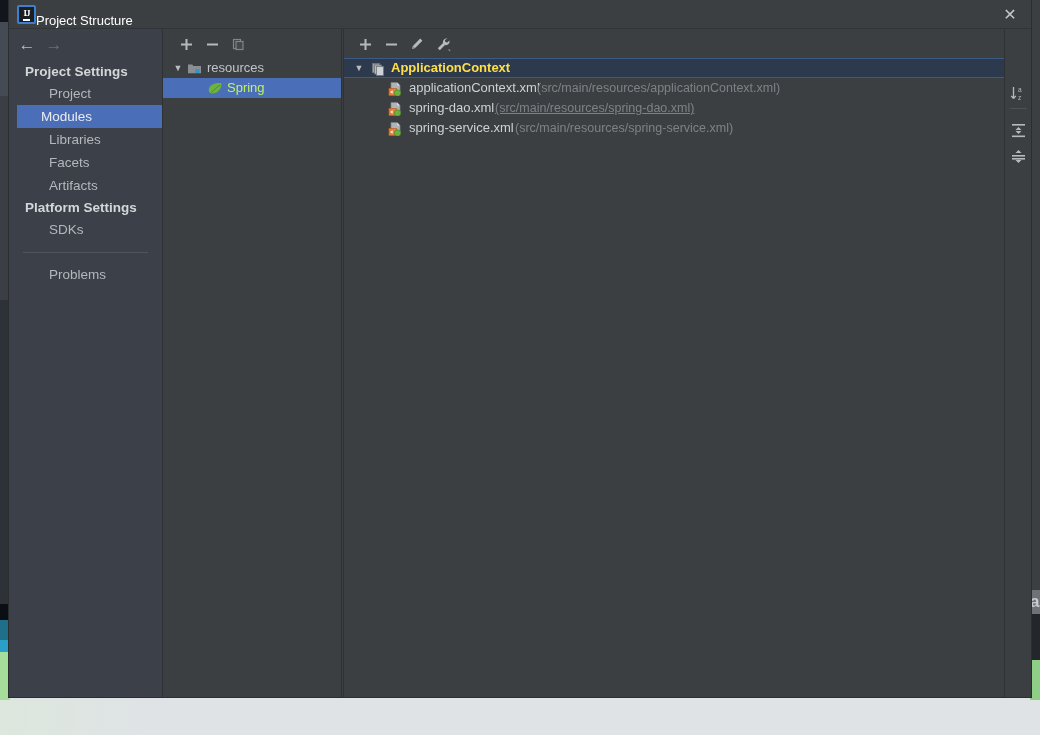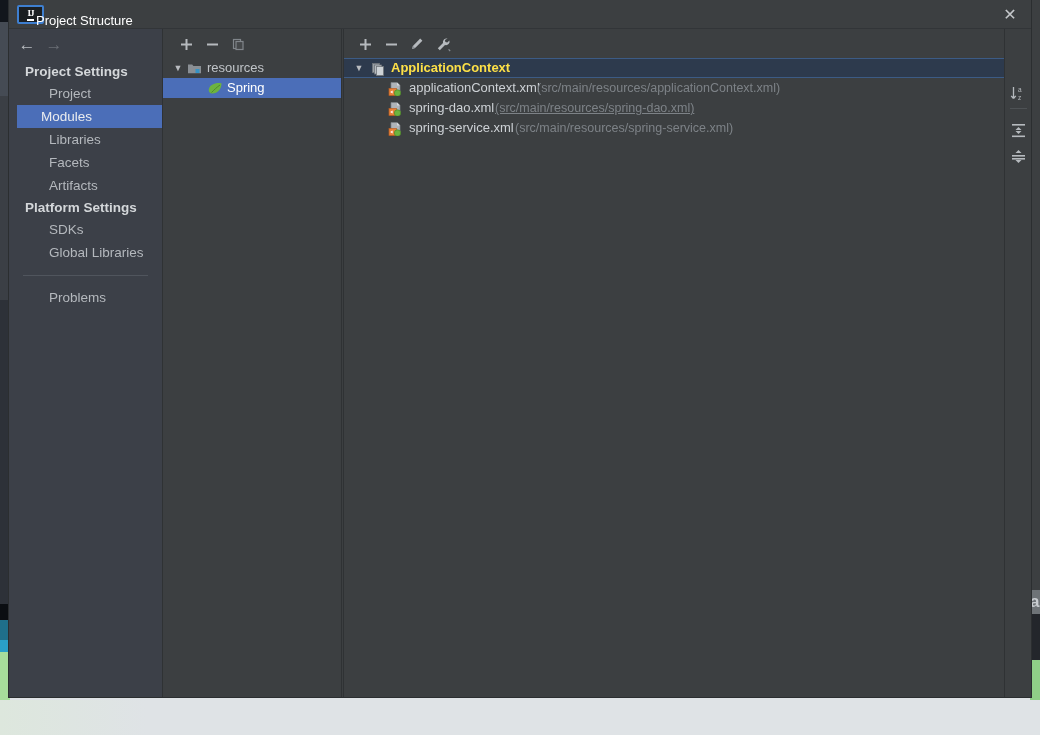--- a/index.html
+++ b/index.html
@@ -49,21 +49,21 @@
     position: absolute; left: 8px; top: 0; width: 1024px; height: 698px;
     background: #3c3f41;
     border: 1px solid #2b2e30;
     border-top: none;
   }
   .titlebar {
     position: relative; height: 29px; background: #3c3f41;
     border-bottom: 1px solid #323538;
   }
   .ij-logo {
-    position: absolute; left: 8px; top: 5px; width: 27px; height: 19px;
+    position: absolute; left: 8px; top: 5px; width: 19px; height: 19px;
     background: #1b1f22; border: 2px solid #3e7fd0; border-radius: 2px;
     display: flex; align-items: center; justify-content: center;
   }
   .ij-logo span {
     color: #fff; font-size: 9px; font-weight: bold; letter-spacing: -1px;
     font-family: "Liberation Serif", serif; line-height: 1;
     border-bottom: 2px solid #fff; padding-bottom: 1px;
   }
   .title-text {
     position: absolute; left: 27px; top: 6px;
@@ -122,21 +122,21 @@
   .tb-icon {
     position: absolute; top: 4px; width: 22px; height: 22px;
     display: flex; align-items: center; justify-content: center;
     cursor: pointer; color: #a9adb1;
   }
   .tree-area { position: relative; }
   .tree-row {
     position: relative; height: 20px; line-height: 20px;
     font-size: 13px; color: #c0c4c8; white-space: nowrap; cursor: pointer;
   }
-  .tree-row.selected { background: #4b6eb8; color: #ffffff; padding-left: 20px; }
+  .tree-row.selected { background: #4b6eb8; color: #bef264; padding-left: 20px; }
   .tree-twisty {
     position: absolute; left: 8px; top: 0; width: 14px; text-align: center;
     font-size: 9px; color: #b9bcc0;
   }
   .tree-ico {
     position: absolute; top: 3px; width: 15px; height: 14px;
   }
   .tree-label { position: absolute; }
 
   
@@ -214,21 +214,20 @@
         <div class="side-list">
           <div class="side-head">Project Settings</div>
           <div class="side-item">Project</div>
           <div class="side-item selected">Modules</div>
           <div class="side-item">Libraries</div>
           <div class="side-item">Facets</div>
           <div class="side-item">Artifacts</div>
 
           <div class="side-head">Platform Settings</div>
           <div class="side-item">SDKs</div>
-          <div class="side-item">Global Libraries</div>
 
           <div class="side-divider"></div>
 
           <div class="side-item">Problems</div>
         </div>
       </div>
 
       <div class="modpanel">
         <div class="panel-toolbar">
           <div class="tb-icon" style="left:12px;">

